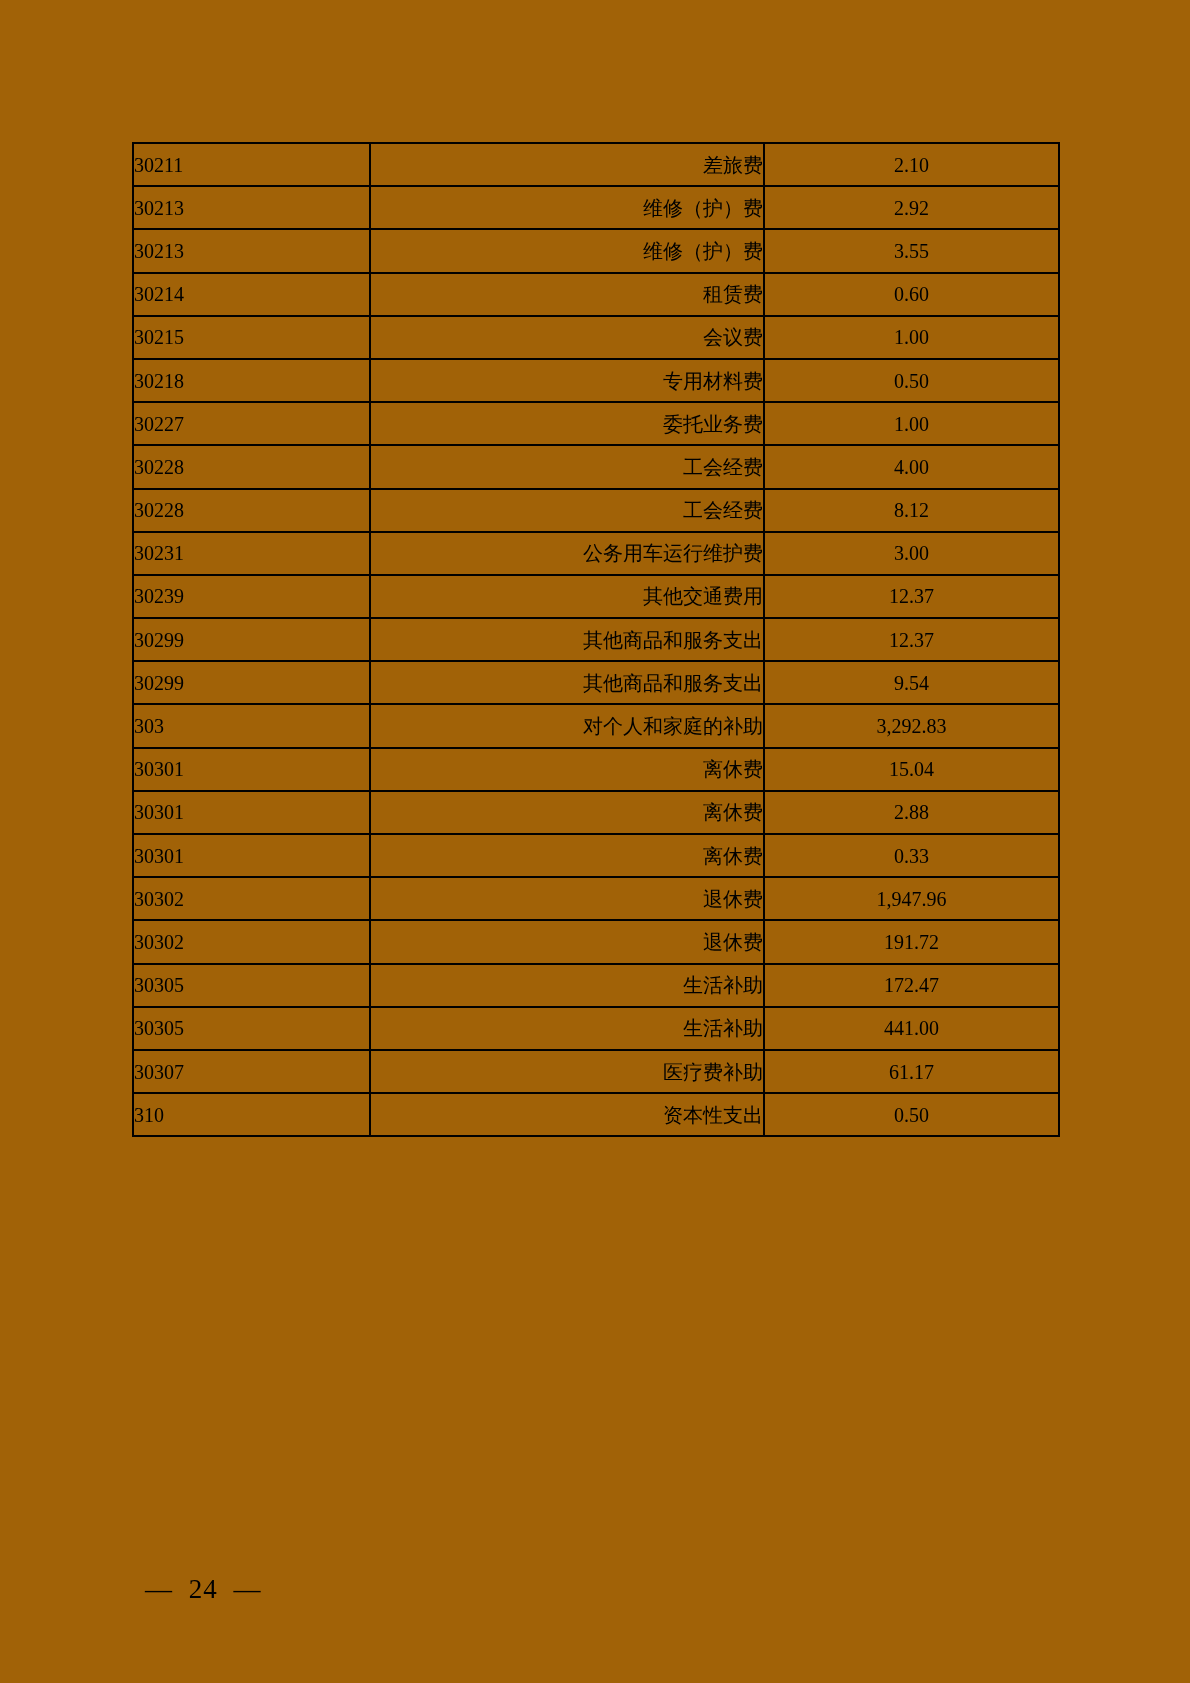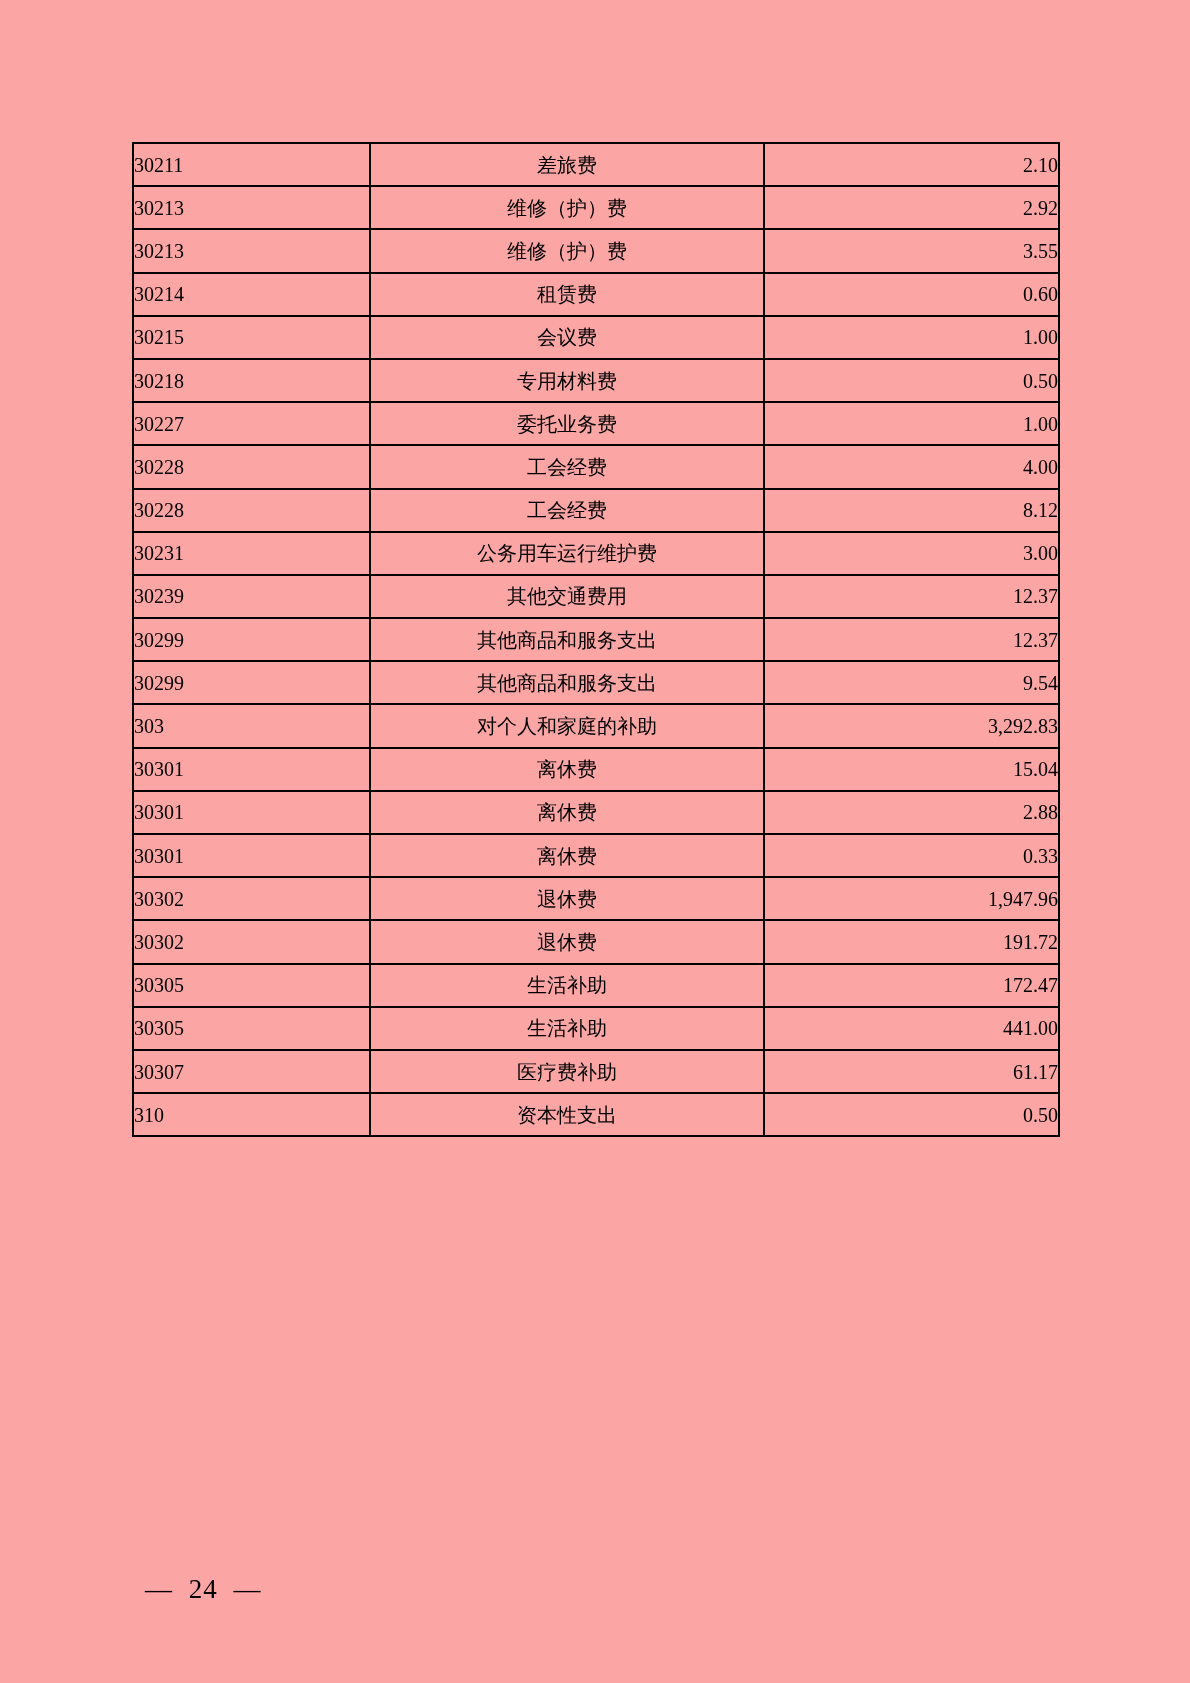--- a/index.html
+++ b/index.html
@@ -4,21 +4,21 @@
 <style>
   html, body {
     margin: 0;
     padding: 0;
     background: #ffffff;
   }
   .page {
     position: relative;
     width: 1190px;
     height: 1683px;
-    background: #fca5a5;
+    background: #a16207;
     color: #000000;
     font-family: "Liberation Serif", "DejaVu Serif", serif;
     overflow: hidden;
   }
   table.budget-table {
     position: absolute;
     left: 132px;
     top: 142px;
     width: 926px;
     border-collapse: collapse;
@@ -31,22 +31,22 @@
     border: 2px solid #000000;
     height: 41.2px;
     padding: 0;
     font-size: 20px;
     line-height: 1;
     vertical-align: middle;
     white-space: nowrap;
     overflow: hidden;
   }
   td.col-code   { padding-left: 13px; text-align: left; }
-  td.col-name   { padding-left: 9px;  text-align: center; margin-top: 10px; }
-  td.col-amount { padding-right: 9px; text-align: right; }
+  td.col-name   { padding-left: 9px;  text-align: right; margin-top: 10px; }
+  td.col-amount { padding-right: 9px; text-align: center; }
   .page-footer {
     position: absolute;
     left: 145px;
     top: 1574px;
     font-size: 27px;
     letter-spacing: 1px;
     word-spacing: 8px;
     color: #000000;
   }
 </style>

